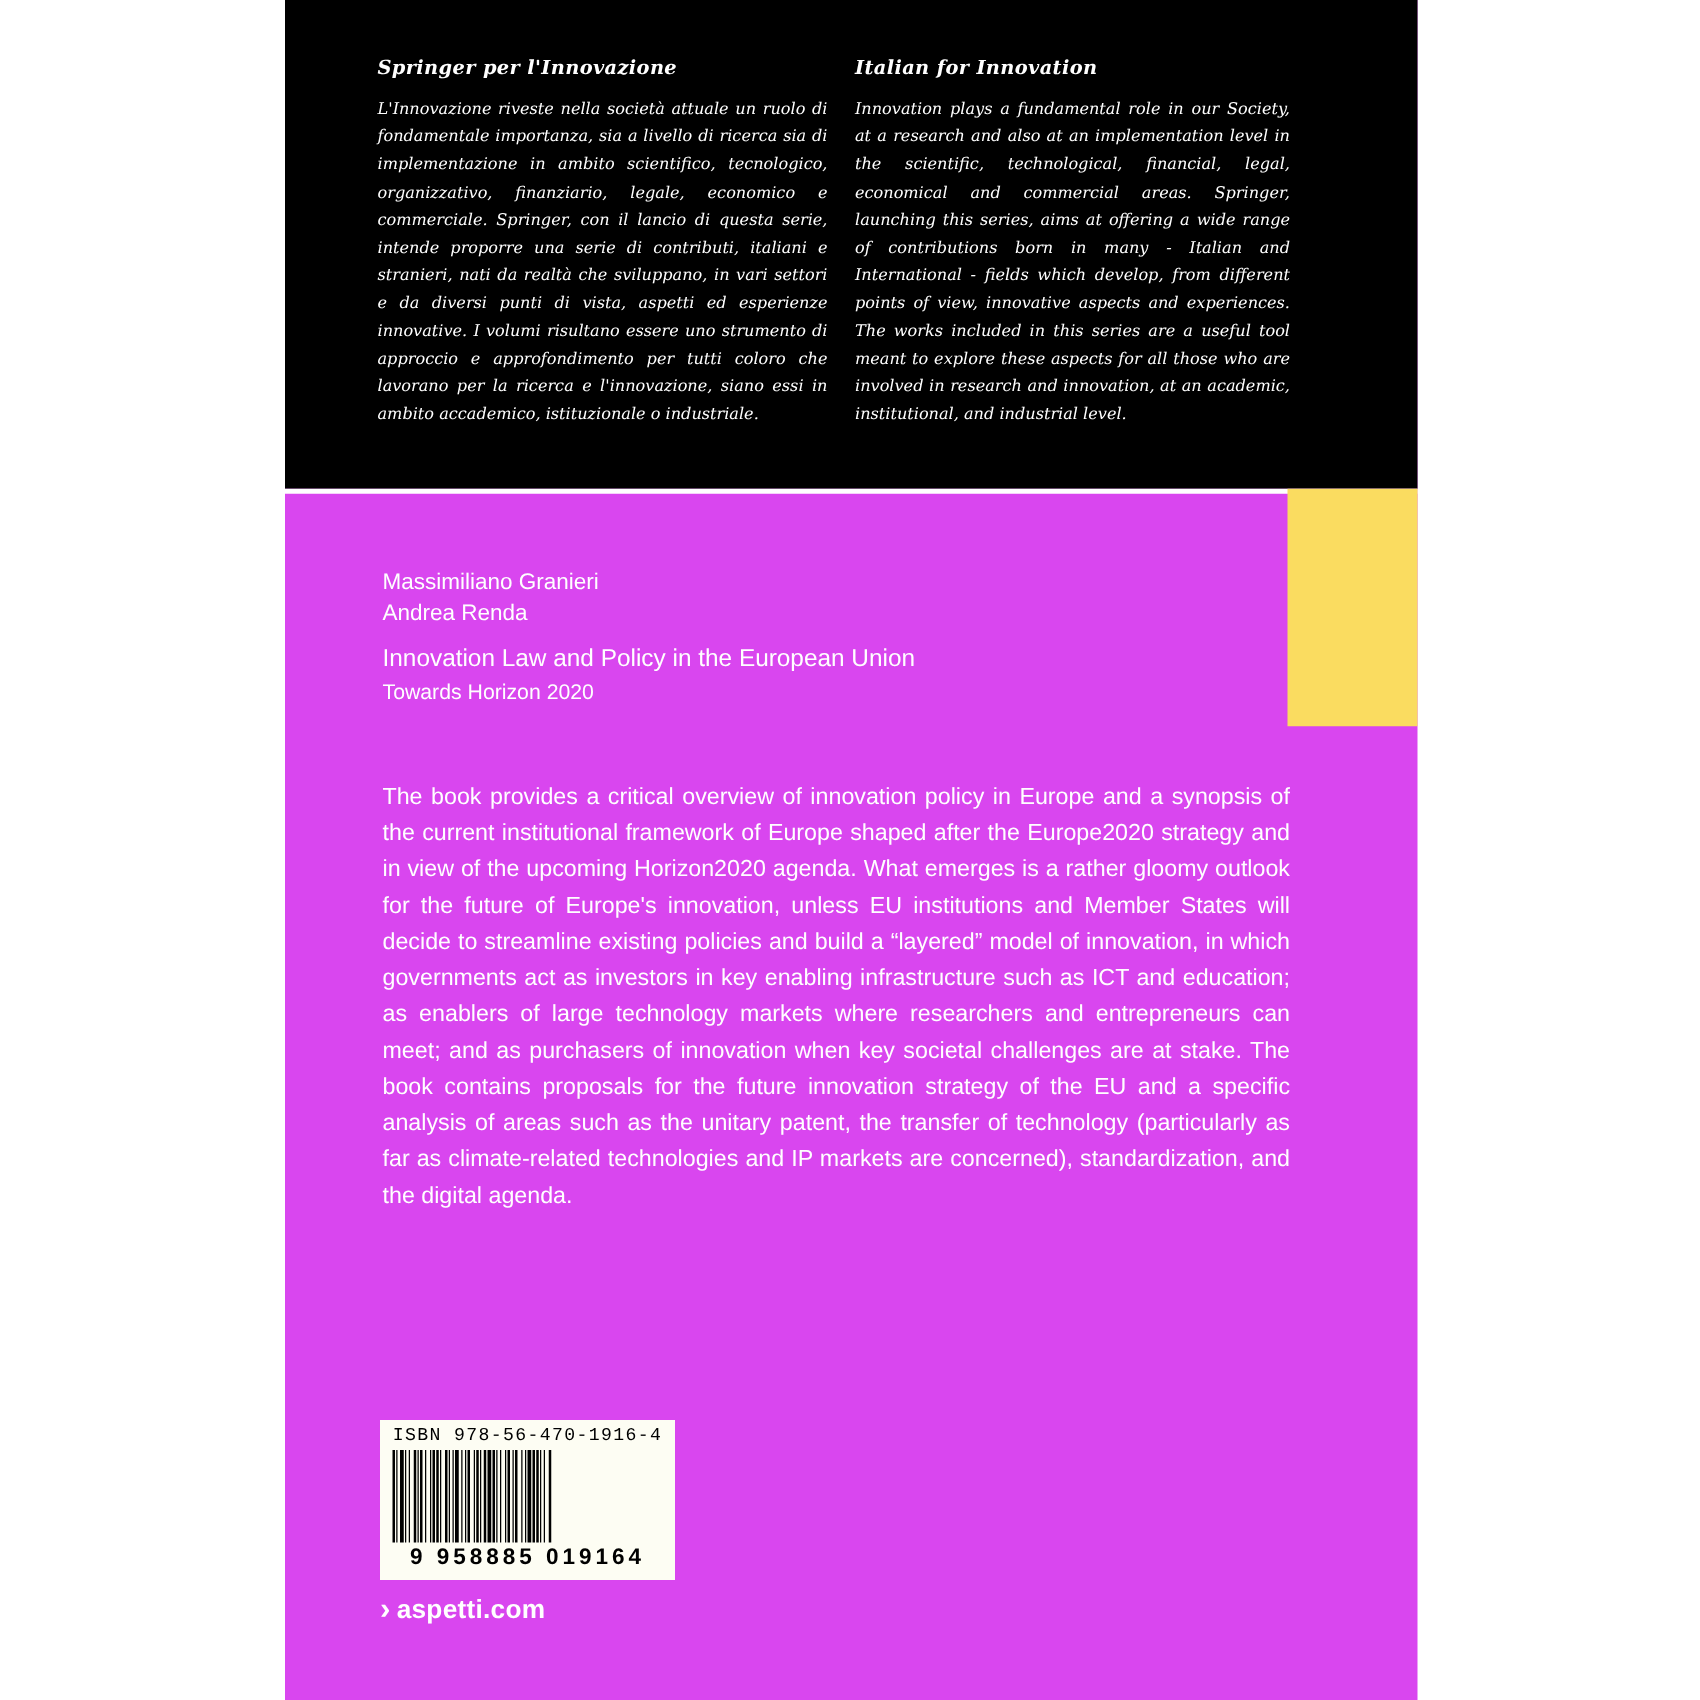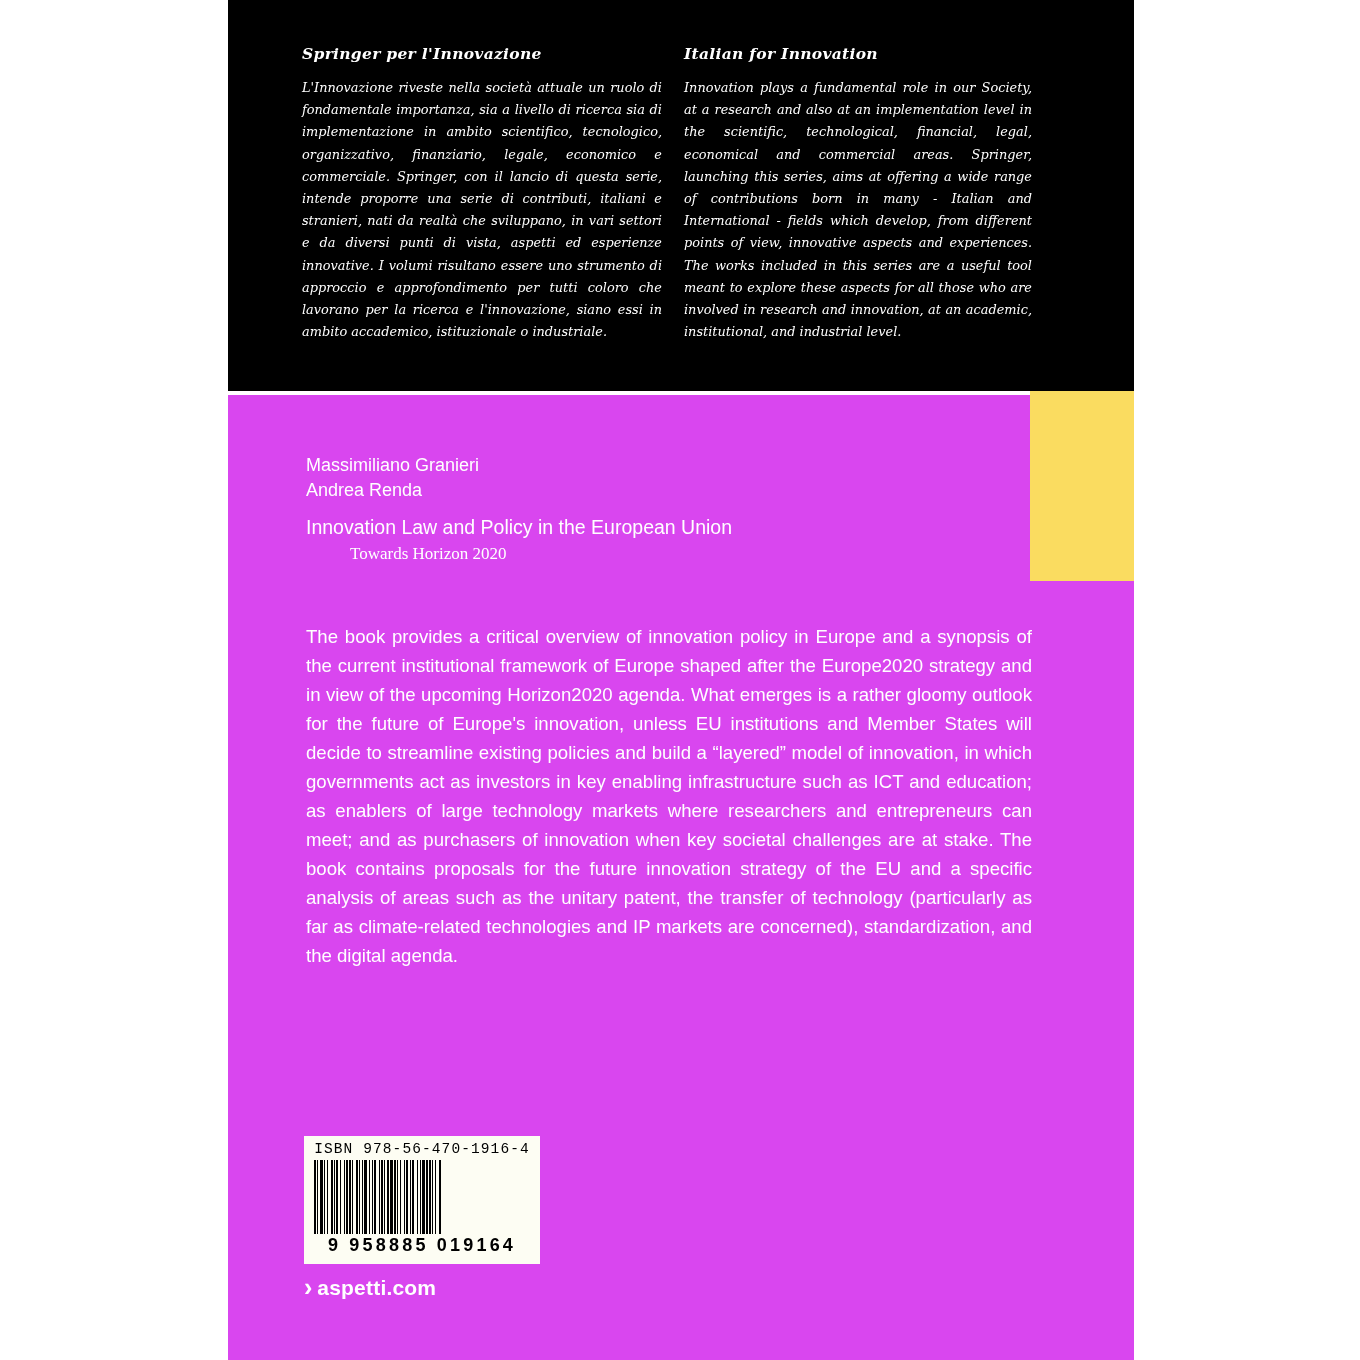--- a/index.html
+++ b/index.html
@@ -94,22 +94,21 @@
     color: #ffffff;
   }
   .title-main {
     font-size: 19.5px;
     line-height: 1.45;
     font-family: Liberation Sans, sans-serif;
   }
   .title-sub {
     font-size: 17px;
     line-height: 1.5;
-    font-family: Liberation Serif, serif;
-    margin-left: 44px;
+    font-family: Liberation Sans, sans-serif;
   }
   .blurb {
     position: absolute;
     left: 78px;
     top: 622px;
     width: 726px;
     color: #ffffff;
     font-size: 18.6px;
     line-height: 1.56;
     text-align: justify;

